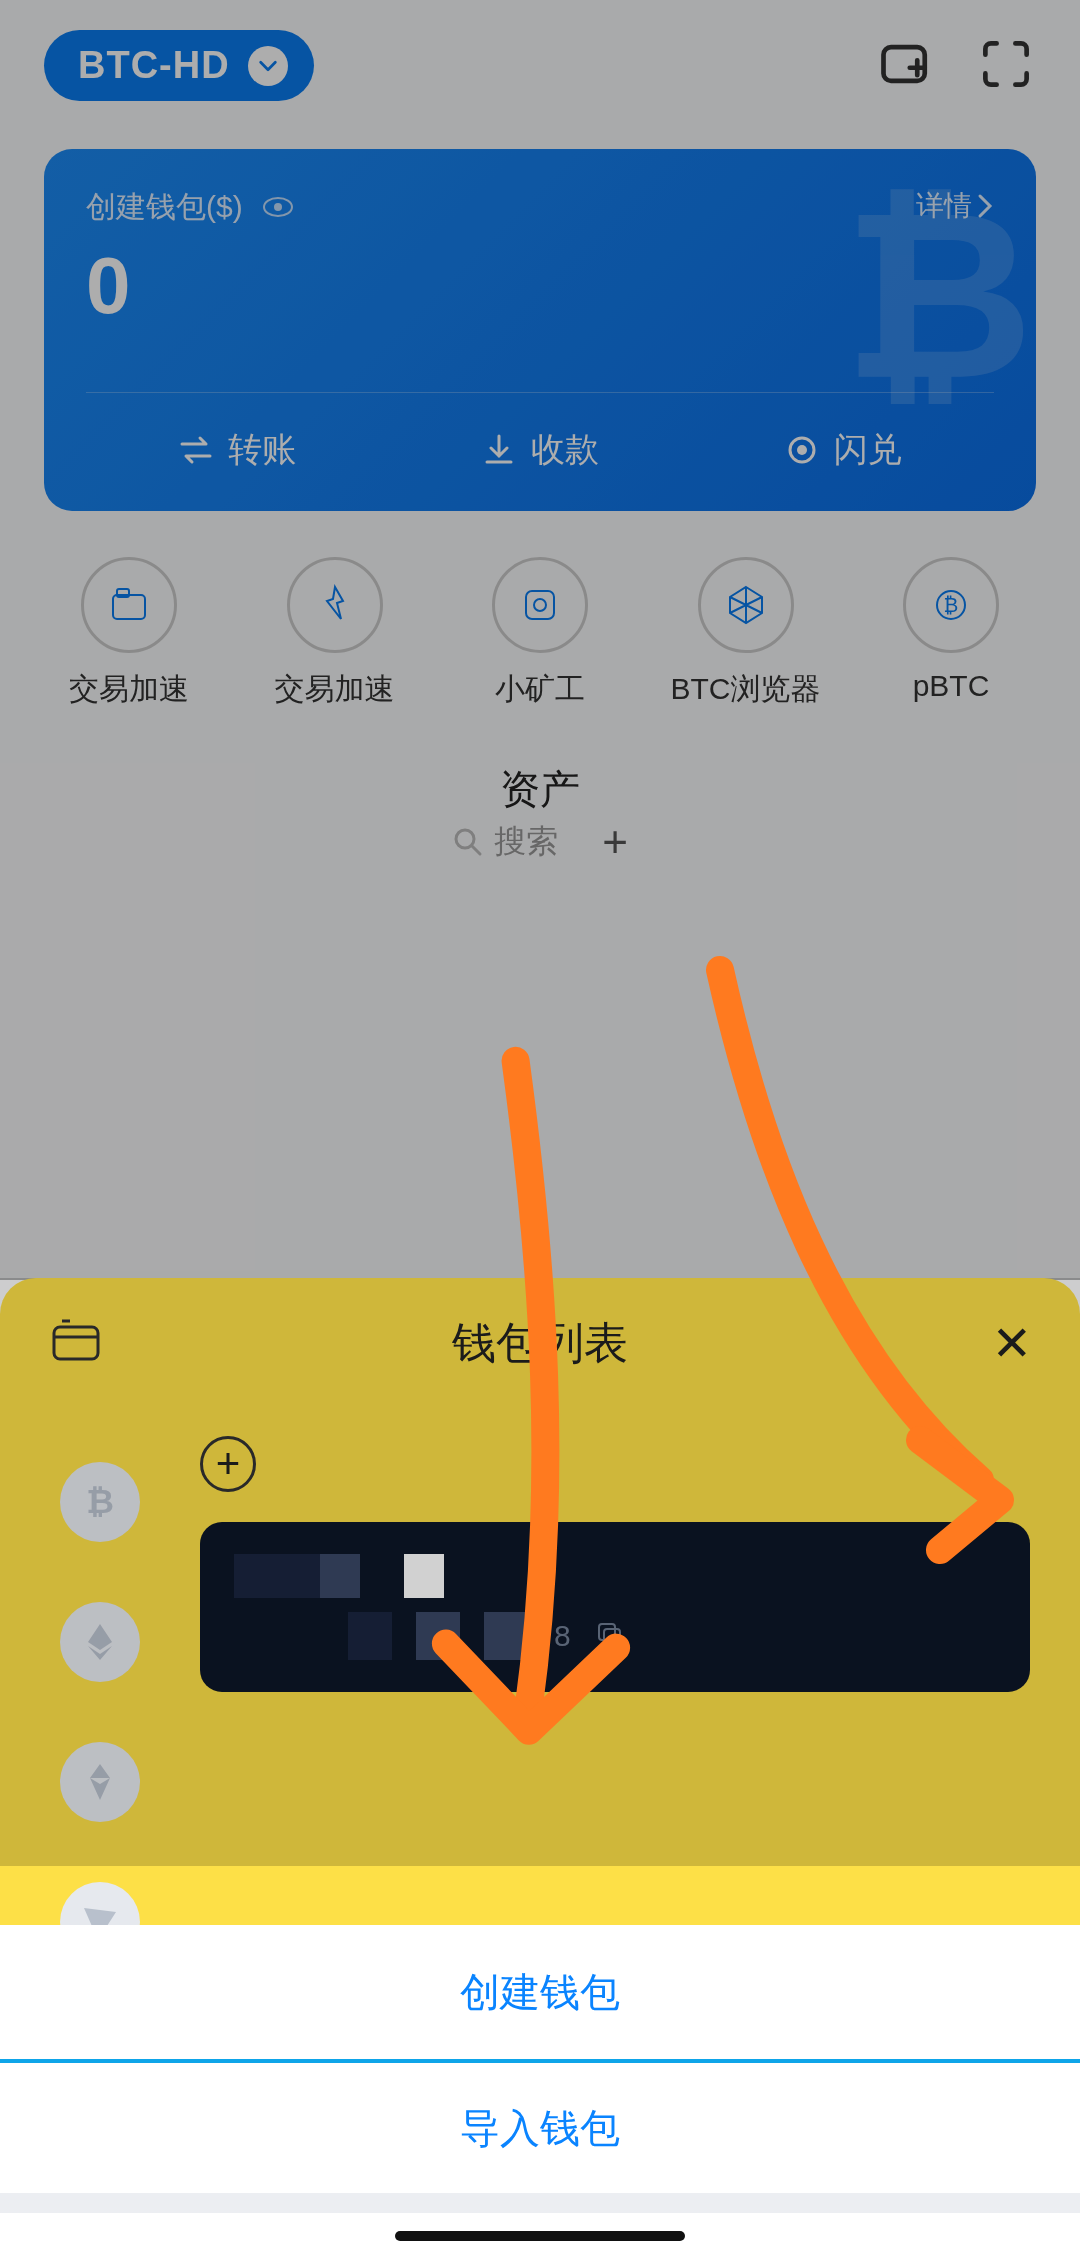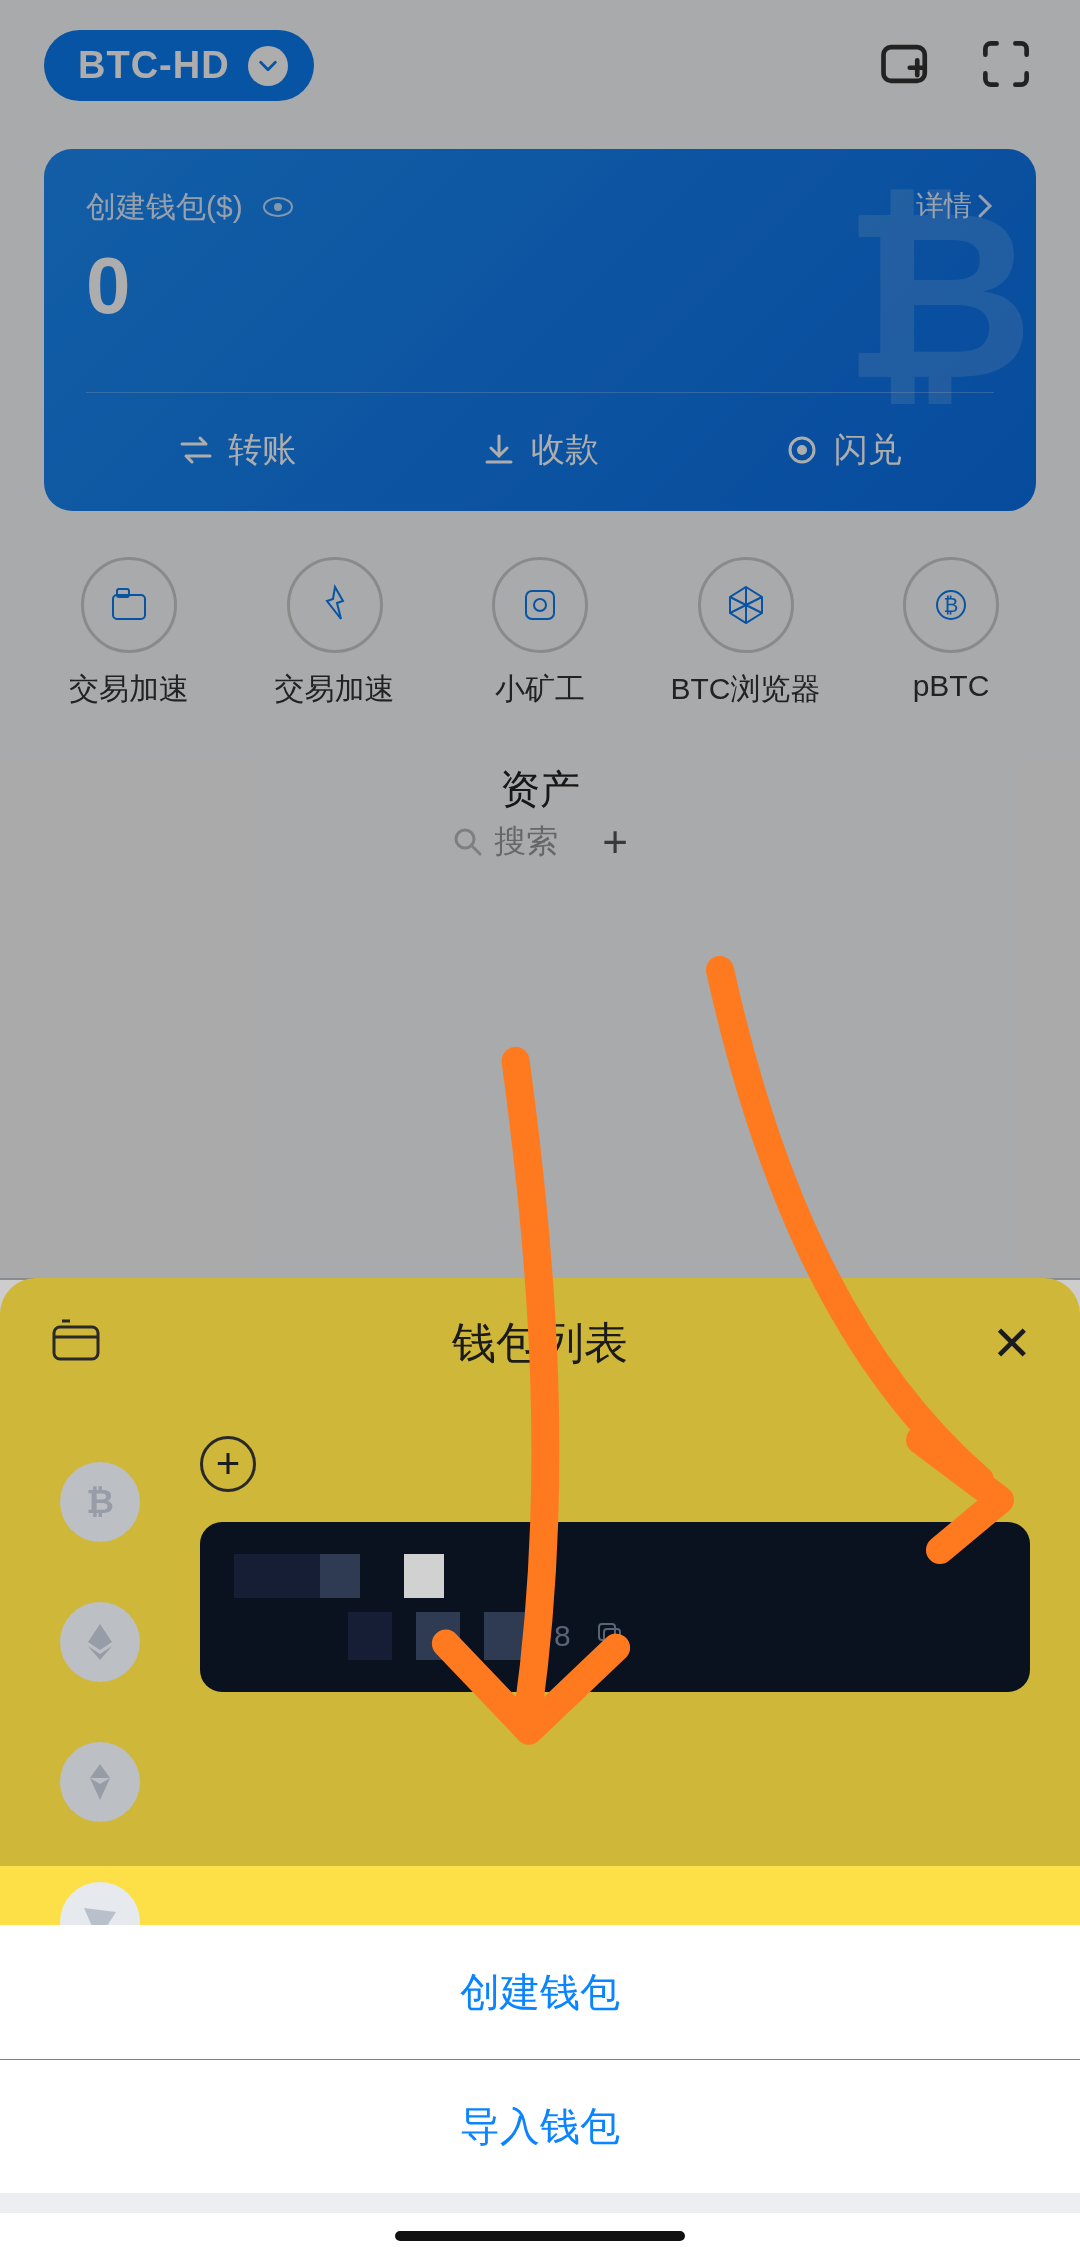--- a/index.html
+++ b/index.html
@@ -64,21 +64,21 @@
     .mb1 { width:90px; background:#0d1628; }
     .mb2 { width:44px; background:#1a2540; }
     .mb3 { width:44px; background:#3a4766; }
     .mb4 { width:46px; background:#3a4766; }
     .lastd { color:#6d7a8f; font-size:30px; }
     .copyi svg { width:28px; height:28px; stroke:#6d7a8f; fill:none; stroke-width:2; }
     
     .dim2 { position:absolute; left:0; top:1278px; width:1080px; height:588px; background:rgba(0,0,0,.18); pointer-events:none; }
     
     .sheet { position:absolute; left:0; right:0; bottom:0; background:#fff; }
-    .sbtn { height:134px; display:flex; align-items:center; justify-content:center; font-size:40px; color:#0a84ff; border-top:1px solid #0ea5e9; }
+    .sbtn { height:134px; display:flex; align-items:center; justify-content:center; font-size:40px; color:#0a84ff; border-top:4px solid #0ea5e9; }
     .sbtn:first-child { border-top:none; }
     .sbtn.cancel { color:#333; border-top:none; }
     .gap { height:20px; background:#eceef2; }
     .homebar { position:absolute; left:50%; bottom:16px; transform:translateX(-50%); width:290px; height:10px; background:#111; border-radius:6px; }
     
     .arrow-svg { position:absolute; pointer-events:none; }
     .arrow1 { left:680px; top:930px; width:360px; height:640px; }
     .arrow2 { left:420px; top:1760px; width:260px; height:760px; transform:rotate(178deg); transform-origin:top center; }
     .arrow-stroke { stroke:#ff7a1f; stroke-width:28; fill:none; stroke-linecap:round; stroke-linejoin:round; }
   </style>

